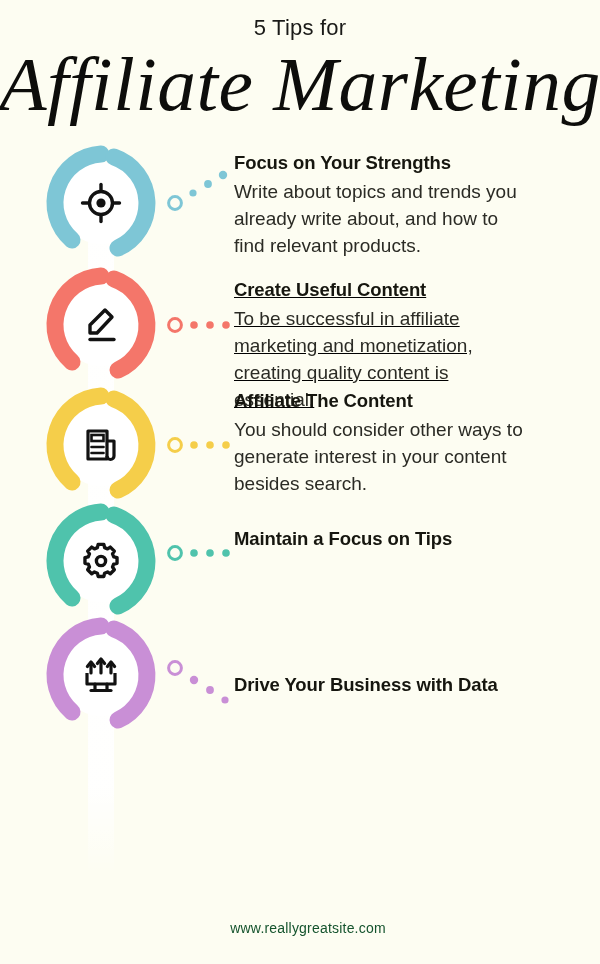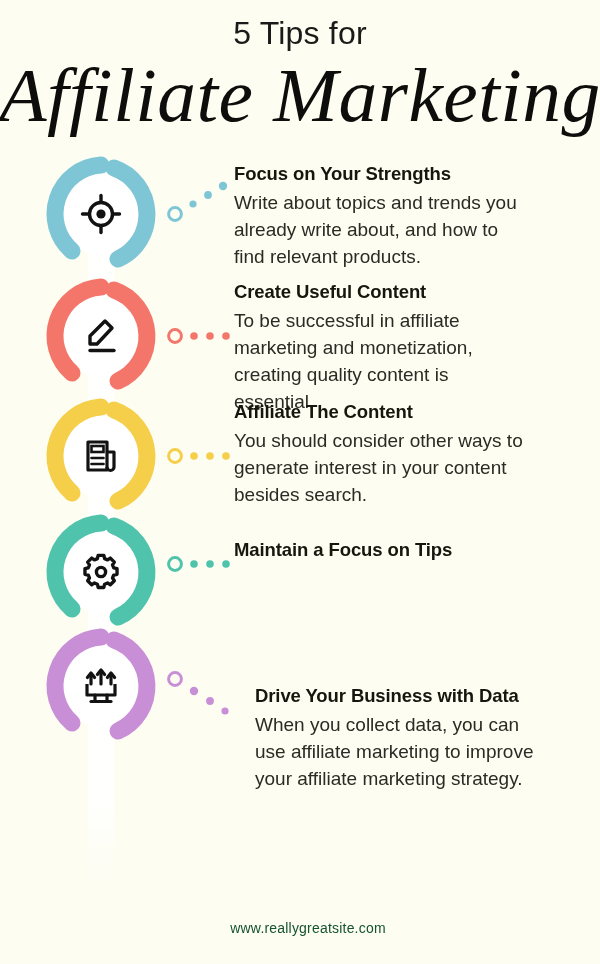--- a/index.html
+++ b/index.html
@@ -15,21 +15,21 @@
     position: relative;
   }
 
   
   .header {
     text-align: center;
     padding-top: 16px;
   }
   .eyebrow {
     font-family: "Liberation Sans", sans-serif;
-    font-size: 32px;
+    font-size: 22px;
     color: #1a1a18;
     letter-spacing: 0.2px;
     line-height: 1.1;
   }
   .main-title {
     font-family: "Liberation Serif", serif;
     font-style: italic;
     font-size: 76px;
     color: #0d0d0b;
     line-height: 1.0;
@@ -176,21 +176,21 @@
       </svg>
     </div>
     <div class="dots" style="left:166px; top:38px;">
       <svg width="80" height="46" viewBox="0 0 80 46" xmlns="http://www.w3.org/2000/svg">
         <circle cx="9" cy="21" r="6.4" fill="none" stroke="#f4766a" stroke-width="3"></circle>
         <circle cx="28" cy="21" r="3.8" fill="#f4766a"></circle>
         <circle cx="44" cy="21" r="3.8" fill="#f4766a"></circle>
         <circle cx="60" cy="21" r="3.8" fill="#f4766a"></circle>
       </svg>
     </div>
-    <div class="tip-text" style="top:4px;">
+    <div class="tip-text" style="top:13px;text-decoration:underline;">
       <p class="tip-title">Create Useful Content</p>
       <p class="tip-desc">To be successful in affiliate marketing and monetization, creating quality content is essential.</p>
     </div>
   </div>
 
   <div class="tip" style="top:242px;">
     <div class="badge">
       <svg viewBox="0 0 118 118" xmlns="http://www.w3.org/2000/svg">
         <circle cx="59" cy="59" r="41" fill="#ffffff"></circle>
         <path d="M59 10 A49 49 0 0 0 30 96" fill="none" stroke="#f5ce4a" stroke-width="17" stroke-linecap="round"></path>
@@ -266,20 +266,19 @@
       </svg>
     </div>
     <div class="dots" style="left:166px; top:42px;">
       <svg width="90" height="56" viewBox="0 0 90 56" xmlns="http://www.w3.org/2000/svg">
         <circle cx="9" cy="10" r="6.4" fill="none" stroke="#c98fd6" stroke-width="3"></circle>
         <circle cx="28" cy="22" r="4.2" fill="#c98fd6"></circle>
         <circle cx="44" cy="32" r="3.9" fill="#c98fd6"></circle>
         <circle cx="59" cy="42" r="3.6" fill="#c98fd6"></circle>
       </svg>
     </div>
-    <div class="tip-text" style="top:58px;margin-left:21px;">
+    <div class="tip-text" style="top:58px;">
       <p class="tip-title">Drive Your Business with Data</p>
-      <p class="tip-desc">When you collect data, you can use affiliate marketing to improve your affiliate marketing strategy.</p>
     </div>
   </div>
 </div>
 
 <div class="footer">www.reallygreatsite.com</div>
 
 </body></html>

